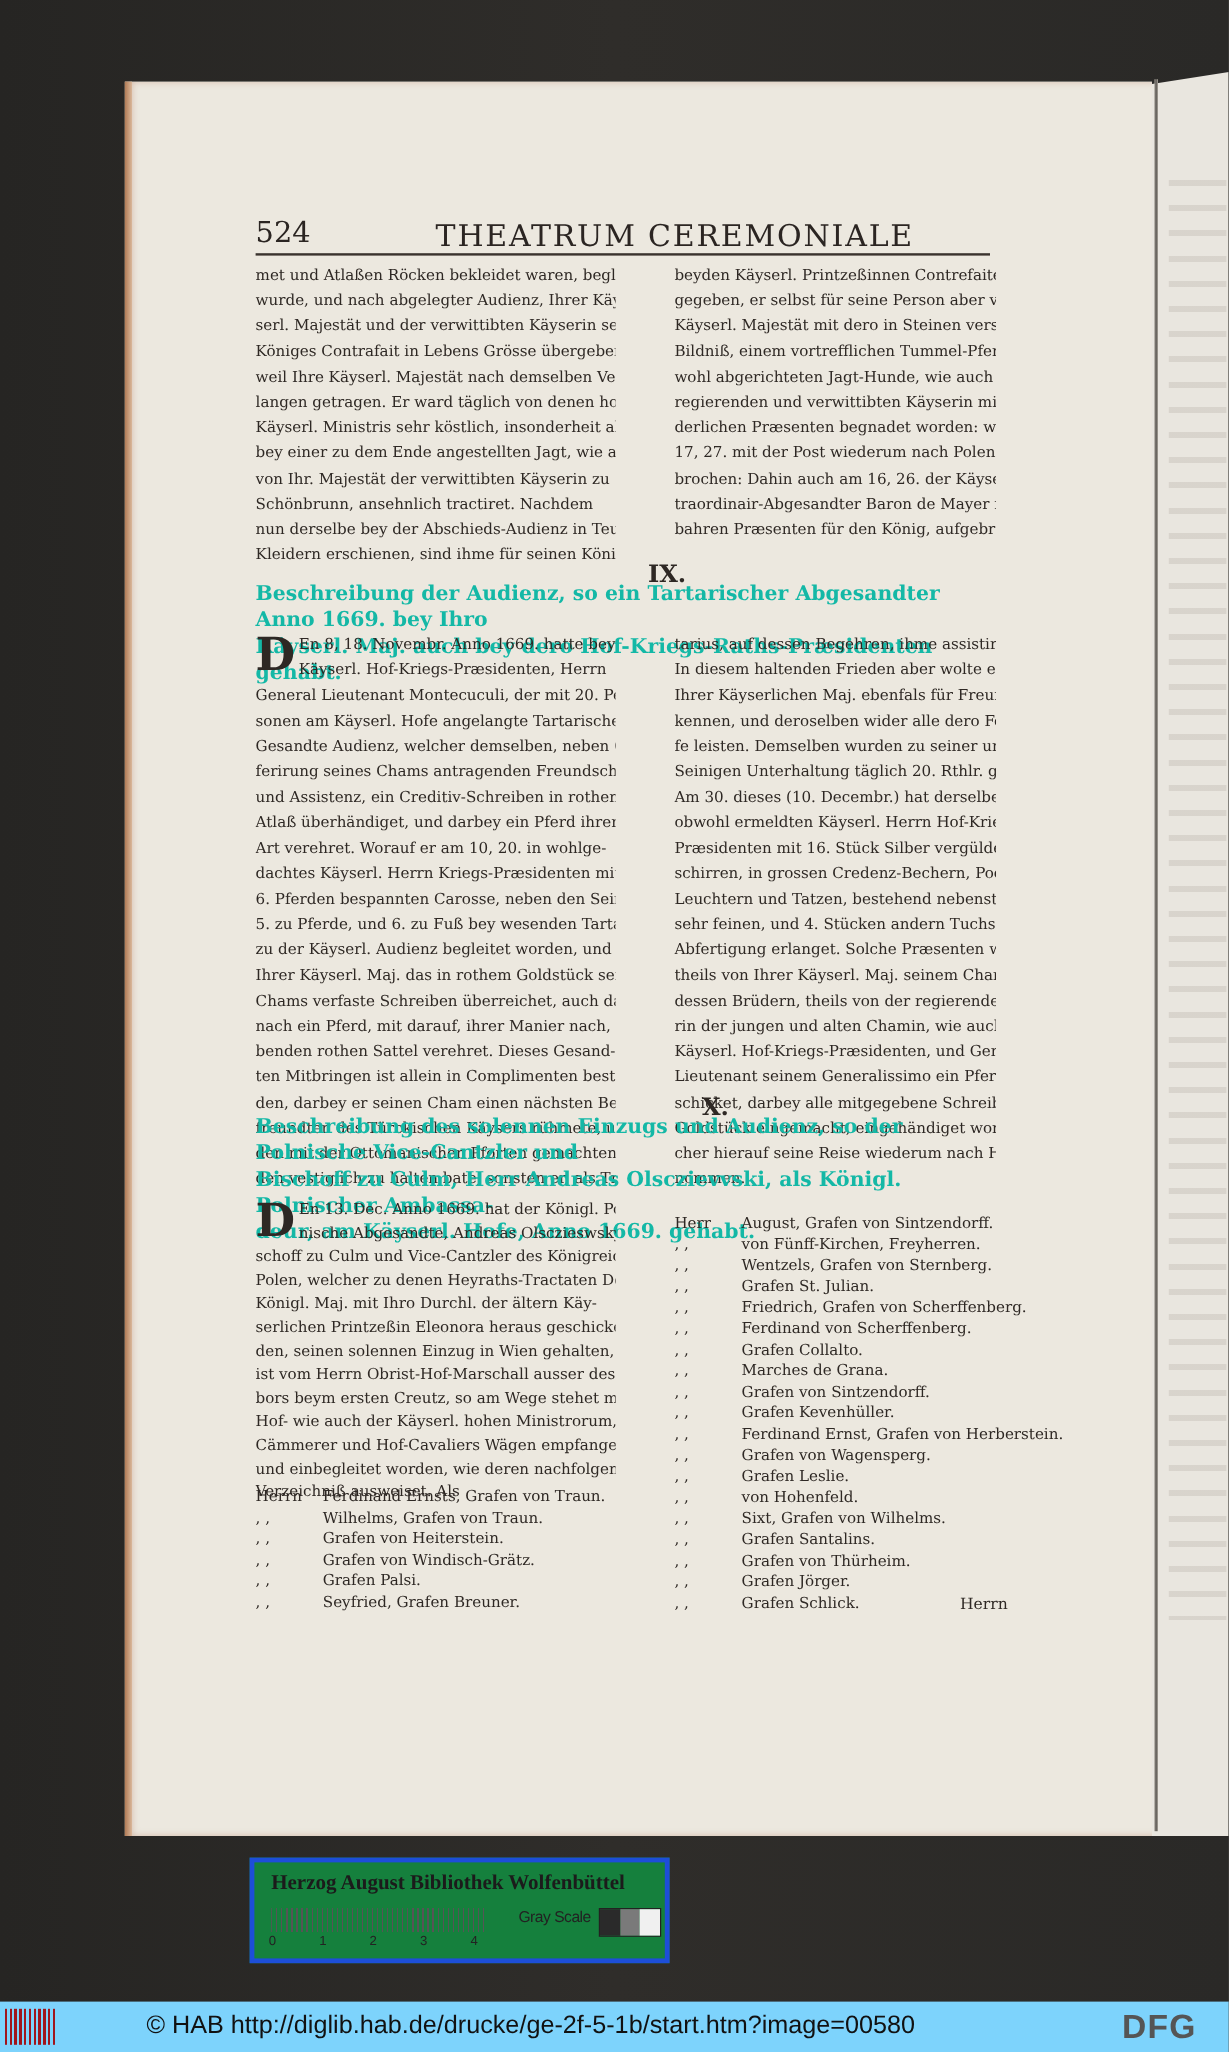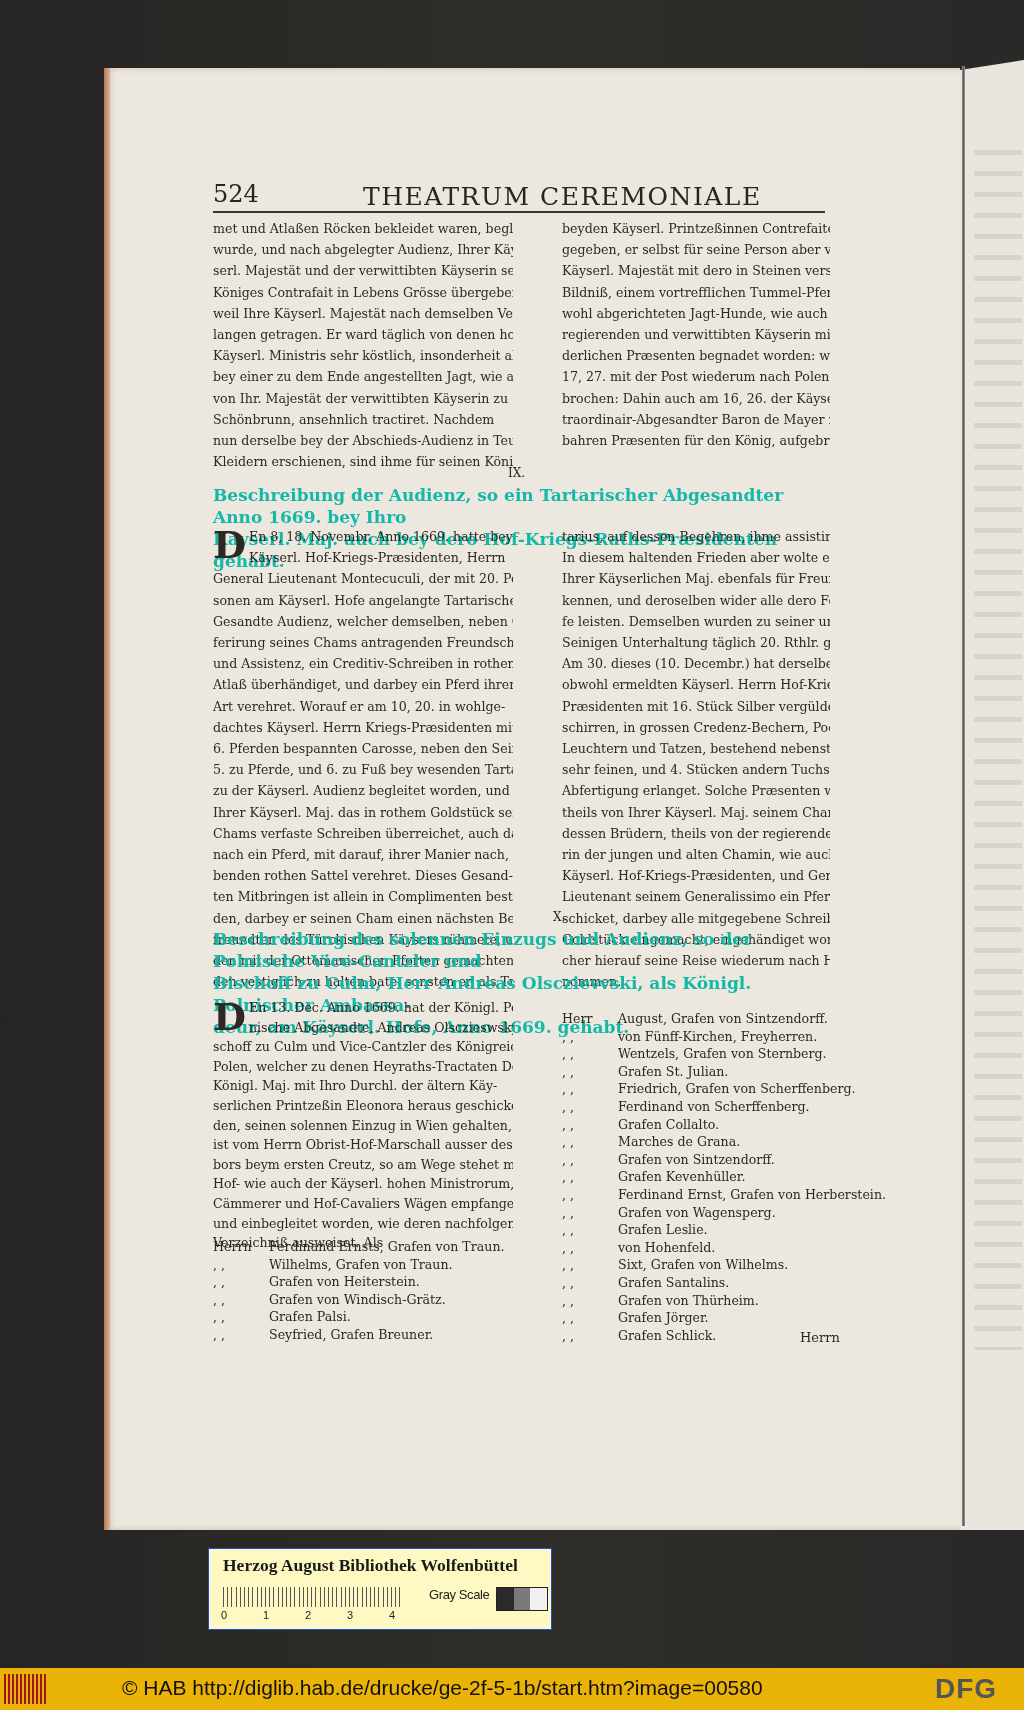--- a/index.html
+++ b/index.html
@@ -49,52 +49,52 @@
     position:absolute; top:211px; left:213px; width:612px; height:2px; background:#3a332e;
   }
   .col {
     position:absolute; font-size:12.6px; line-height:21.2px; color:#2e2824;
     text-align:justify;
   }
   .col .line { display:block; white-space:nowrap; overflow:hidden; }
   .col-left { left:213px; width:300px; }
   .col-right { left:562px; width:268px; }
   .sec-num {
-    position:absolute; font-size:12px; font-weight:normal; color:#2e2824;
+    position:absolute; font-size:20px; font-weight:bold; color:#2e2824;margin-left:32px;
   }
   .sec-title {
     position:absolute; left:213px; width:612px; font-size:17px; line-height:22px; font-weight:bold; color:#14b8a6; text-align:left;
   }
   .drop {
     float:left; font-size:38px; line-height:34px; font-weight:bold; margin-right:3px; margin-top:2px;
   }
   .list { position:absolute; font-size:12.6px; line-height:17.6px; color:#2e2824; }
   .list .row { display:flex; white-space:nowrap; }
   .list .ditto { width:56px; flex:none; }
   .catch { position:absolute; left:800px; top:1330px; font-size:13px; color:#2e2824; }
   
   .label {
-    position:absolute; left:208px; top:1548px; width:342px; height:80px; background:#fef9c3;
-    border:1px solid #1d4ed8;
+    position:absolute; left:208px; top:1548px; width:342px; height:80px; background:#15803d;
+    border:4px solid #1d4ed8;
   }
   .label-title {
     position:absolute; left:14px; top:6px; font-family:"Liberation Serif", serif; font-weight:bold; font-size:17.5px; color:#1b1b1b;
   }
   .ruler {
     position:absolute; left:14px; top:38px; width:178px; height:20px;
     background: repeating-linear-gradient(90deg,#555 0 1px, transparent 1px 4.2px);
   }
   .ruler-nums { position:absolute; left:12px; top:60px; width:200px; font-family:"Liberation Sans", sans-serif; font-size:11px; color:#222; }
   .ruler-nums span { position:absolute; }
   .gray-label { position:absolute; left:220px; top:38px; font-family:"Liberation Sans", sans-serif; font-size:13px; color:#222; letter-spacing:-0.4px; }
   .gray-swatch { position:absolute; left:287px; top:38px; width:50px; height:22px; border:1px solid #222; display:flex; }
   .gray-swatch div { flex:1; }
   
   .footer {
-    position:absolute; left:0; top:1668px; width:1024px; height:42px; background:#eab308;
+    position:absolute; left:0; top:1668px; width:1024px; height:42px; background:#7dd3fc;
   }
   .hab-logo { position:absolute; left:4px; top:6px; width:42px; height:30px;
     background: repeating-linear-gradient(90deg,#a0151c 0 2px, transparent 2px 4px); }
   .footer-text { position:absolute; left:122px; top:8px; font-family:"Liberation Sans", sans-serif; font-size:21px; color:#111; }
   .dfg { position:absolute; left:935px; top:5px; font-family:"Liberation Sans", sans-serif; font-weight:bold; font-size:28px; color:#555; letter-spacing:1px; }
 </style>
 </head>
 <body>
 
 <div class="bg-dark"></div>

